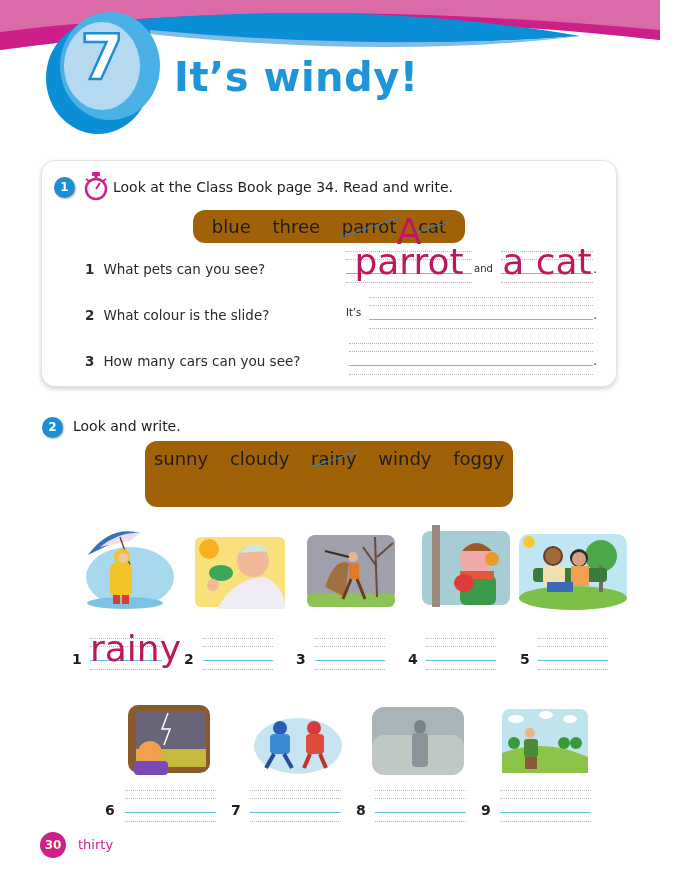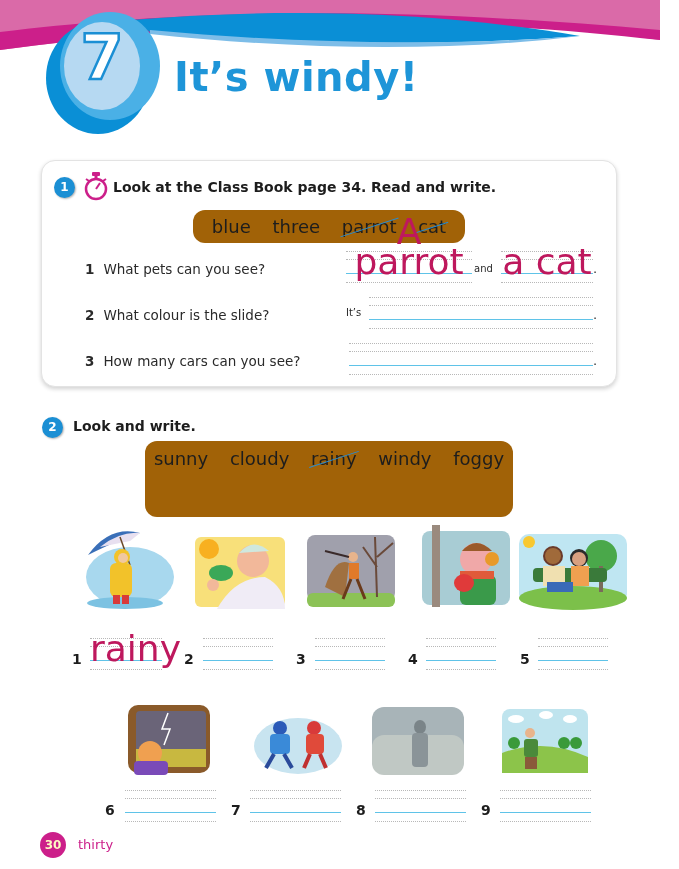--- a/index.html
+++ b/index.html
@@ -14,21 +14,21 @@
   .page-title { position: absolute; left: 174px; top: 54px; font-size: 40px; font-weight: bold;
     color: #1e95d8; letter-spacing: 0.5px; font-family: "DejaVu Sans", sans-serif; }
 
   .card { position: absolute; left: 41px; top: 160px; width: 576px; height: 227px;
     border: 1px solid #e3e3e3; border-radius: 14px; background: #fff;
     box-shadow: 0 2px 4px rgba(0,0,0,0.18); }
 
   .ex-num { position: absolute; width: 21px; height: 21px; border-radius: 50%;
     background: #1b8fd4; color: #fff; font-size: 12px; font-weight: bold; text-align: center;
     line-height: 21px; box-shadow: 1px 1px 2px rgba(0,0,0,0.3); }
-  .ex-title { position: absolute; font-size: 14px; font-weight: bold; color: #1d1d1d; }
+  .ex-title { position: absolute; font-size: 14px; font-weight: normal; color: #1d1d1d; }
 
   .word-box { position: absolute; background: #a16207; border-radius: 12px; text-align: center;
     font-size: 18px; color: #1d1d1d; }
   .word-box .w { display: inline-block; margin: 0 8px; position: relative; }
   .word-box .w.crossed::after { content: ""; position: absolute; left: -3px; right: -3px; top: 50%;
     border-top: 1.5px solid #2a8ccf; transform: rotate(-18deg); }
 
   .q { position: absolute; font-size: 13.5px; color: #2a2a2a; }
   .q .qn { font-weight: bold; margin-right: 9px; }
 
@@ -120,21 +120,21 @@
     <div class="l2"></div>
     <div class="l3"></div>
     <div class="l4"></div>
   <div class="ans"></div>
 </div>
 <div class="dot" style="left:593px;top:353px;">.</div>
 
 <div class="ex-num" style="left:42px;top:417px;">2</div>
 <div class="ex-title" style="left:73px;top:418px;">Look and write.</div>
 
-<div class="word-box" style="left:145px;top:441px;width:368px;height:76px;padding-top:4px;line-height:28px;">
+<div class="word-box" style="left:145px;top:441px;width:368px;height:66px;padding-top:4px;line-height:28px;">
   <div>
     <span class="w">sunny</span>
     <span class="w">cloudy</span>
     <span class="w crossed">rainy</span>
     <span class="w">windy</span>
     <span class="w">foggy</span>
   </div>
 </div>
 
 <svg class="pic" style="left:80px;top:525px;width:95px;height:85px;" viewBox="0 0 95 85">

